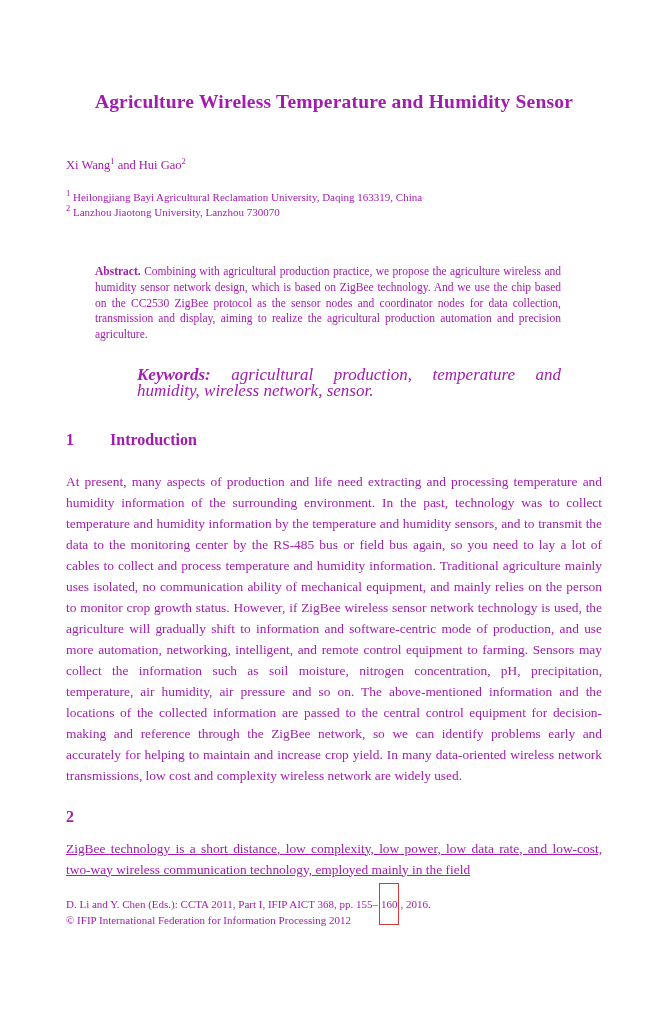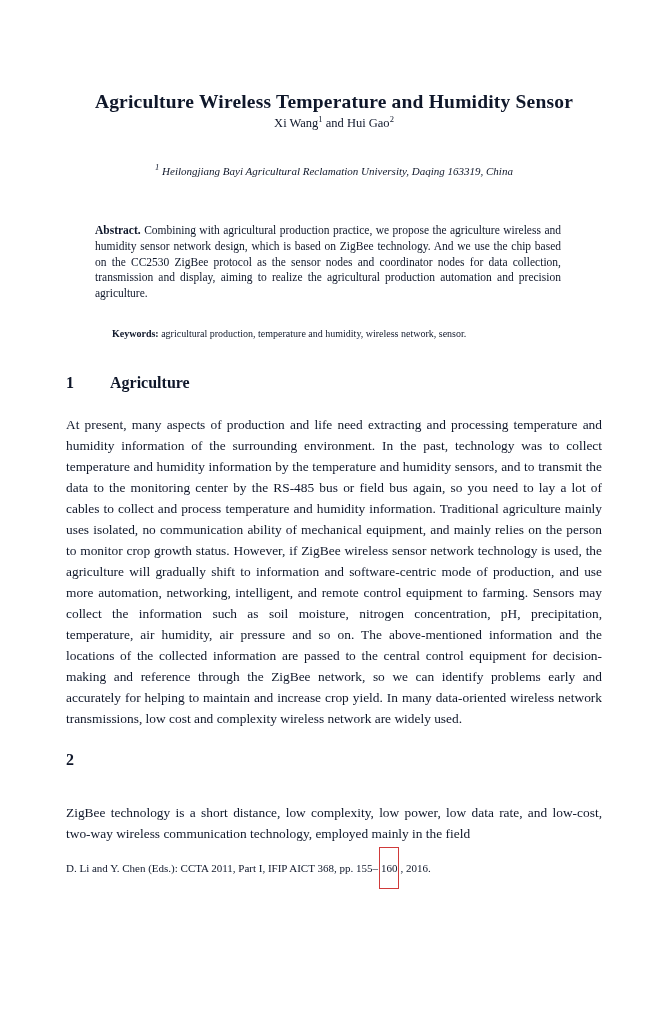--- a/index.html
+++ b/index.html
@@ -9,59 +9,59 @@
   }
   .page {
     position: relative;
     width: 668px;
     height: 1026px;
     margin: 0 auto;
     background: #ffffff;
     box-sizing: border-box;
     padding: 88px 66px 0 66px;
     font-family: "Liberation Serif", "DejaVu Serif", serif;
-    color: #0f172a;
+    color: #a21caf;
     overflow: hidden;
   }
   .paper-title {
     margin: 0;
     font-size: 19.5px;
     line-height: 27px;
     font-weight: bold;
     text-align: center;
     letter-spacing: 0.2px;
   }
   .authors-line {
-    text-align: center;
+    margin-top: 42px;
+    text-align: left;
     font-size: 12.5px;
     line-height: 17px;
   }
   .authors-line sup, .affiliation sup {
     font-size: 8.5px;
     vertical-align: super;
     line-height: 0;
   }
   .affiliations {
-    margin-top: 32px;
-    text-align: center;
+    margin-top: 16px;
     font-size: 11px;
     line-height: 15px;
-    font-style: italic;
   }
   .abstract-block {
     margin: 44px 41px 0 29px;
     font-size: 11.5px;
     line-height: 15.8px;
     text-align: justify;
   }
   .keywords-block {
-    margin: 24px 41px 0 46px;
-    font-size: 10px;
+    margin: 24px 41px 0 71px;
+    font-size: 17px;
     line-height: 15.8px;
     text-align: justify;
+    font-style: italic;
   }
   .bold-label {
     font-weight: bold;
   }
   .section-heading {
     margin: 32px 0 0 0;
     font-size: 16px;
     line-height: 18px;
     font-weight: bold;
     display: flex;
@@ -74,21 +74,22 @@
   .section-heading-2 {
     margin-top: 22px;
   }
   .body-para {
     margin: 22px 0 0 0;
     font-size: 13.4px;
     line-height: 21px;
     text-align: justify;
   }
   .body-para-2 {
-    margin-top: 33px;
+    margin-top: 12px;
+    text-decoration: underline;
   }
   .page-footer {
     margin-top: 16px;
     font-size: 11px;
     line-height: 16.5px;
     text-align: left;
   }
   .link-box {
     border: 1px solid #d03a3a;
     padding: 14px 1px;
@@ -104,40 +105,42 @@
   <h1 class="paper-title">
     <span>Agriculture Wireless Temperature and Humidity Sensor</span><br>
   </h1>
 
   <div class="authors-line">
     <span>Xi Wang</span><sup>1</sup><span> and </span><span>Hui Gao</span><sup>2</sup>
   </div>
 
   <div class="affiliations">
     <div class="affiliation"><sup>1</sup><span> Heilongjiang Bayi Agricultural Reclamation University, Daqing 163319, China</span></div>
+    <div class="affiliation"><sup>2</sup><span> Lanzhou Jiaotong University, Lanzhou 730070</span></div>
   </div>
 
   <p class="abstract-block">
     <span class="bold-label">Abstract.</span><span> Combining with agricultural production practice, we propose the agriculture wireless and humidity sensor network design, which is based on ZigBee technology. And we use the chip based on the CC2530 ZigBee protocol as the sensor nodes and coordinator nodes for data collection, transmission and display, aiming to realize the agricultural production automation and precision agriculture.</span>
   </p>
 
   <p class="keywords-block">
     <span class="bold-label">Keywords:</span><span> agricultural production, temperature and humidity, wireless network, sensor.</span>
   </p>
 
   <h2 class="section-heading">
     <span class="section-number">1</span>
-    <span>Agriculture</span>
+    <span>Introduction</span>
   </h2>
 
   <p class="body-para">At present, many aspects of production and life need extracting and processing temperature and humidity information of the surrounding environment. In the past, technology was to collect temperature and humidity information by the temperature and humidity sensors, and to transmit the data to the monitoring center by the RS-485 bus or field bus again, so you need to lay a lot of cables to collect and process temperature and humidity information. Traditional agriculture mainly uses isolated, no communication ability of mechanical equipment, and mainly relies on the person to monitor crop growth status. However, if ZigBee wireless sensor network technology is used, the agriculture will gradually shift to information and software-centric mode of production, and use more automation, networking, intelligent, and remote control equipment to farming. Sensors may collect the information such as soil moisture, nitrogen concentration, pH, precipitation, temperature, air humidity, air pressure and so on. The above-mentioned information and the locations of the collected information are passed to the central control equipment for decision-making and reference through the ZigBee network, so we can identify problems early and accurately for helping to maintain and increase crop yield. In many data-oriented wireless network transmissions, low cost and complexity wireless network are widely used.</p>
 
   <h2 class="section-heading section-heading-2">
     <span class="section-number">2</span>
   </h2>
 
   <p class="body-para body-para-2">ZigBee technology is a short distance, low complexity, low power, low data rate, and low-cost, two-way wireless communication technology, employed mainly in the field</p>
 
   <div class="page-footer">
     <div><span>D. Li and Y. Chen (Eds.): CCTA 2011, Part I, IFIP AICT 368, pp. 155–</span><span class="link-box">160</span><span>, 2016.</span></div>
+    <div>© IFIP International Federation for Information Processing 2012</div>
   </div>
 
 </div>
 
 </body></html>

